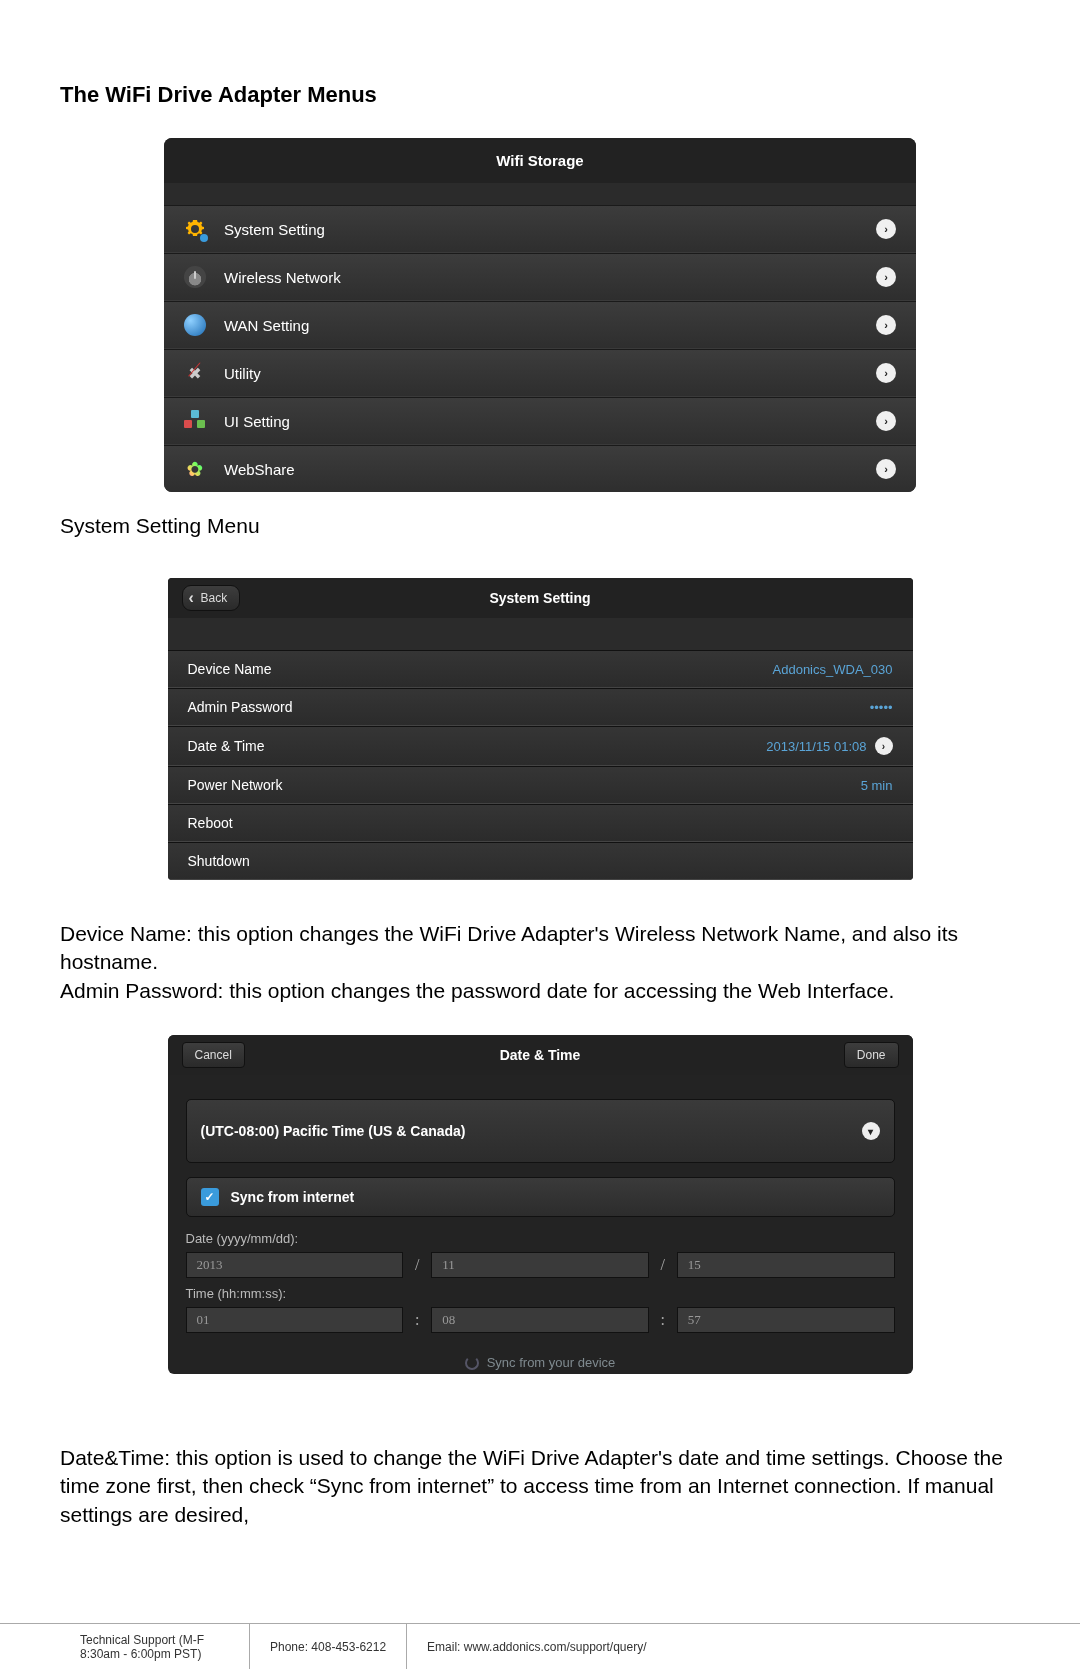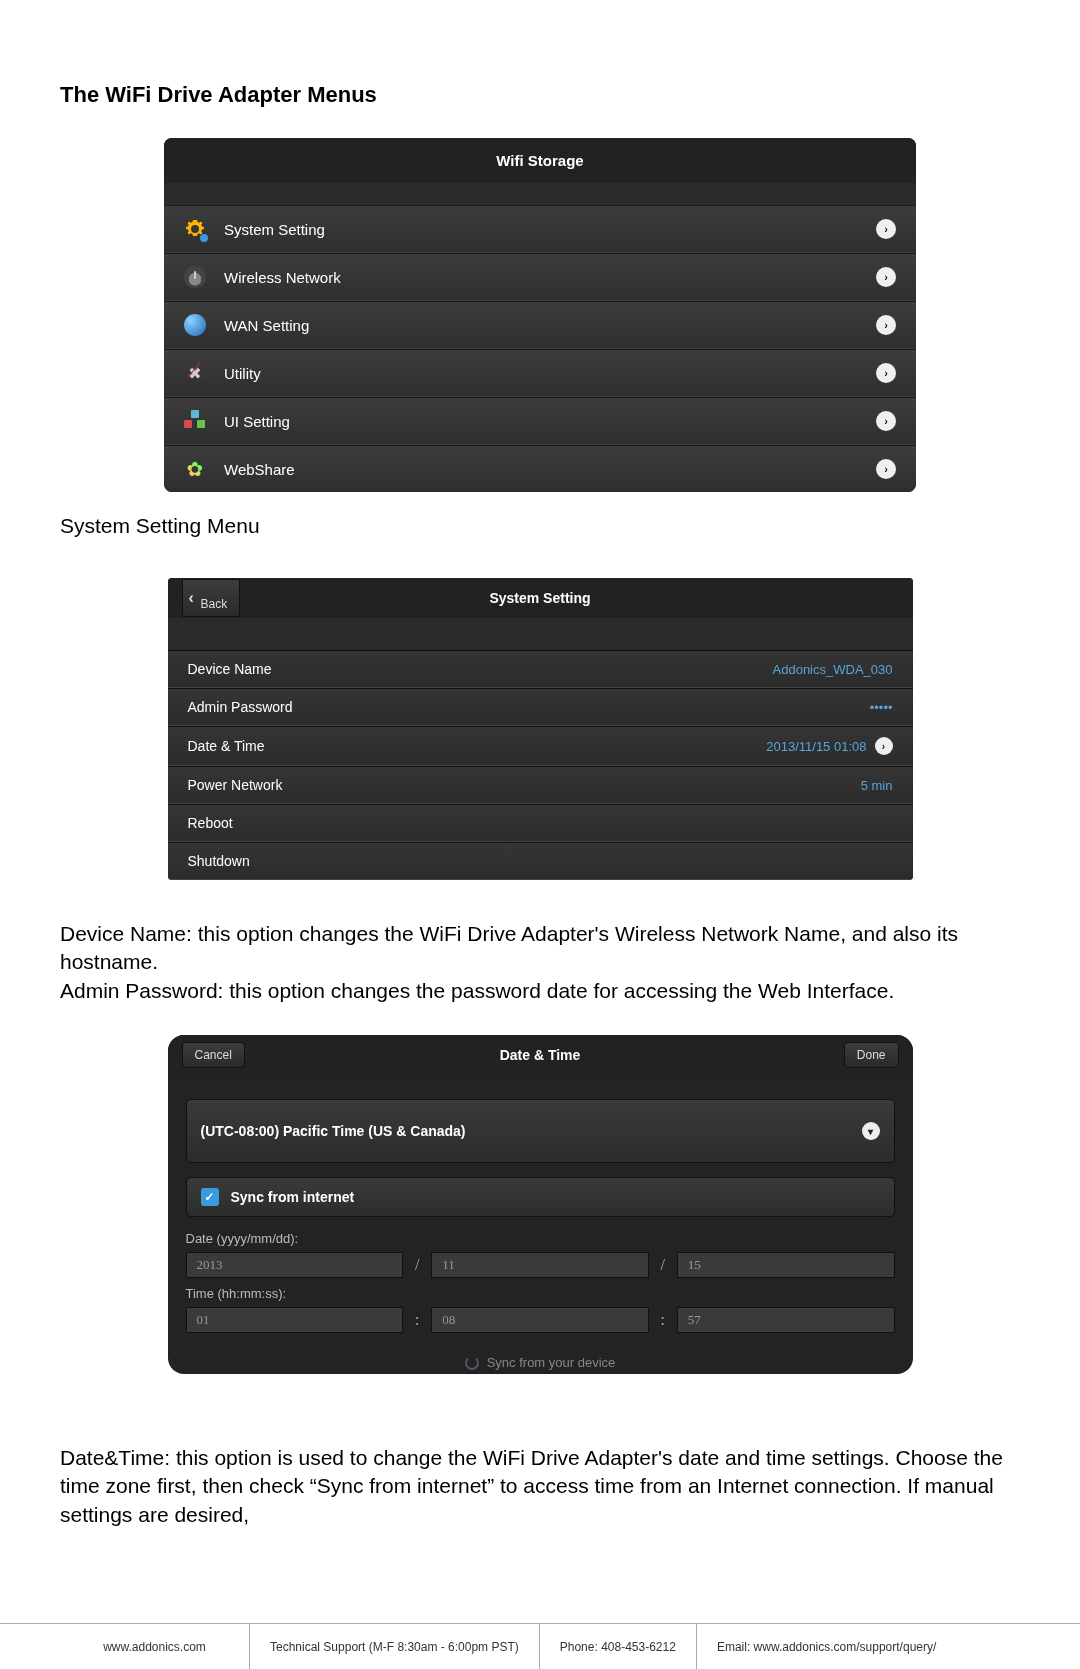--- a/index.html
+++ b/index.html
@@ -60,30 +60,30 @@
   .chev {
     margin-left: auto;
     width: 20px; height: 20px; border-radius: 50%;
     background: #f0f0f0; color: #222;
     display: flex; align-items: center; justify-content: center;
     font-size: 11px; font-weight: bold;
   }
   
   .panel2 { width: 745px; margin: 0 auto; background:#232323; color:#fff; border-radius:4px; overflow:hidden; font-size:14px;}
   .panel2-header { display:flex; align-items:center; justify-content:center; padding:12px; background:#222; position:relative; font-weight:bold;}
-  .back-btn { position:absolute; left:14px; top:50%; transform:translateY(-50%); background:linear-gradient(#3d3d3d,#2a2a2a); border:1px solid #111; border-radius:0; padding:17px 12px 5px 18px; font-size:12px; color:#ddd; cursor:pointer; }
+  .back-btn { position:absolute; left:14px; top:50%; transform:translateY(-50%); background:linear-gradient(#3d3d3d,#2a2a2a); border:1px solid #111; border-radius:9px; padding:5px 12px 5px 18px; font-size:12px; color:#ddd; cursor:pointer; }
   .back-btn::before { content:"‹"; position:absolute; left:6px; top:50%; transform:translateY(-52%); font-size:16px; font-weight:bold;}
   .done-btn { position:absolute; right:14px; top:50%; transform:translateY(-50%); background:linear-gradient(#3d3d3d,#2a2a2a); border:1px solid #111; border-radius:4px; padding:5px 12px; font-size:12px; color:#ddd; cursor:pointer;}
   .cancel-btn { position:absolute; left:14px; top:50%; transform:translateY(-50%); background:linear-gradient(#3d3d3d,#2a2a2a); border:1px solid #111; border-radius:4px; padding:5px 12px; font-size:12px; color:#ddd; cursor:pointer;}
   .panel2 .plain-area { background:#2b2b2b; height:32px; }
   .srow { display:flex; align-items:center; justify-content:space-between; border-top:1px solid #111; border-bottom:1px solid #444; background:linear-gradient(#353535,#2b2b2b); padding:10px 20px; }
   .srow .val { color:#5aa4d6; font-size:13px; display:flex; align-items:center; gap:8px;}
   .srow .chev2 { width:18px;height:18px;border-radius:50%;background:#eee;color:#222;display:inline-flex;align-items:center;justify-content:center;font-size:10px;font-weight:bold;}
   
-  .panel3 { width: 745px; margin: 0 auto 0; background:#232323; color:#fff; border-radius:16px; overflow:hidden; font-size:14px;}
+  .panel3 { width: 745px; margin: 0 auto 0; background:#232323; color:#fff; border-radius:6px; overflow:hidden; font-size:14px;}
   .tz-row { margin:24px 18px 14px; background:linear-gradient(#3a3a3a,#2c2c2c); border:1px solid #111; border-radius:5px; padding:22px 14px; display:flex; align-items:center; font-weight:bold;}
   .tz-row .dd { margin-left:auto; width:18px;height:18px;border-radius:50%;background:#eee;color:#222;display:flex;align-items:center;justify-content:center;font-size:10px;font-weight:bold;}
   .sync-row { margin:0 18px 14px; background:linear-gradient(#3a3a3a,#2c2c2c); border:1px solid #111; border-radius:5px; padding:10px 14px; display:flex; align-items:center; font-weight:bold; gap:12px;}
   .chk { width:18px;height:18px;border-radius:3px;background:#3a9bdc;display:flex;align-items:center;justify-content:center;color:#fff;font-size:12px;font-weight:bold;}
   .dt-grid { padding:0 18px 8px; color:#aaa; font-size:13px;}
   .dt-label { margin:8px 0 6px; color:#bbb; }
   .dt-inputs { display:flex; gap:0; align-items:center;font-family:Liberation Serif, serif; }
   .dt-inputs .field { flex:1; background:#3a3a3a; border:1px solid #111; padding:6px 10px; color:#999; height:26px; display:flex; align-items:center;}
   .dt-inputs .sep { width:28px; text-align:center; color:#aaa; font-size:16px;}
   .sync-device { text-align:center; padding:14px 0 4px; color:#7f8a8f; font-size:13px; display:flex; align-items:center; justify-content:center; gap:8px;}
@@ -229,17 +229,16 @@
   </div>
 </div>
 
 <div class="para-block2">
   <p class="para">Date&amp;Time: this option is used to change the WiFi Drive Adapter's date and time settings. Choose the time zone first, then check “Sync from internet” to access time from an Internet connection. If manual settings are desired,</p>
 </div>
 
 <div class="spacer-bottom"></div>
 
 <div class="footer">
-  <div>www.addonics.com</div>
   <div>Technical Support (M-F 8:30am - 6:00pm PST)</div>
   <div>Phone: 408-453-6212</div>
   <div>Email: www.addonics.com/support/query/</div>
 </div>
 
 </body></html>

